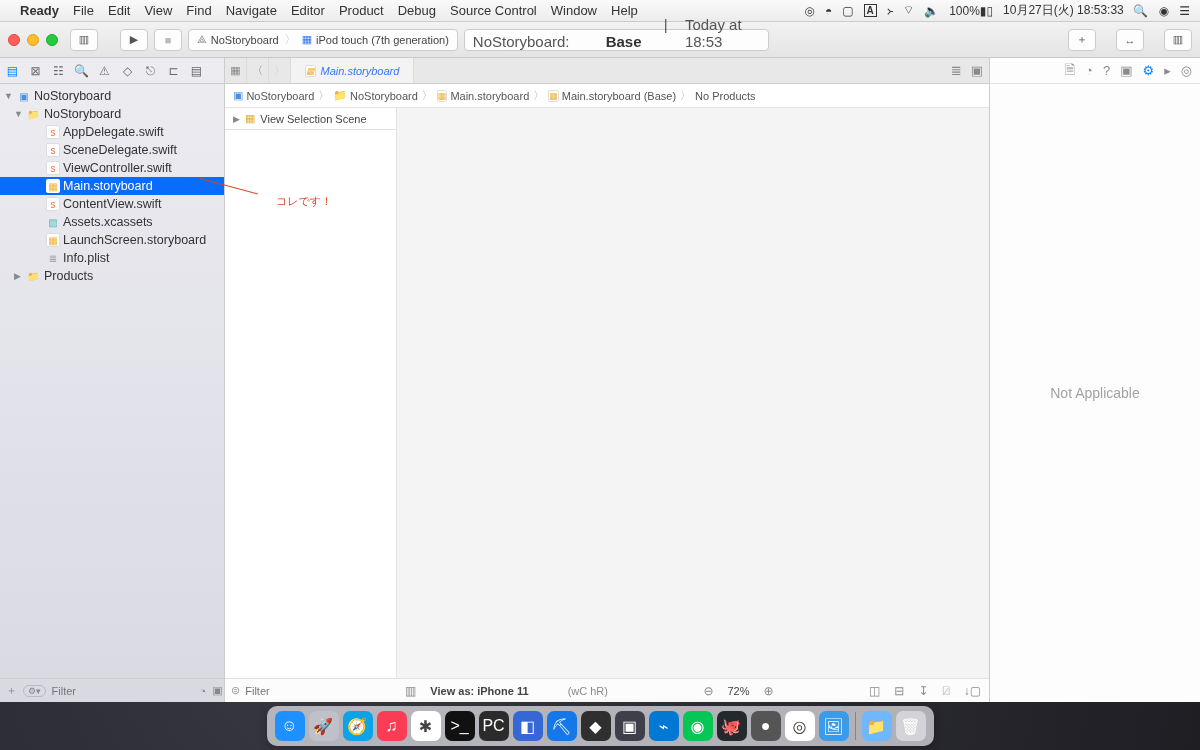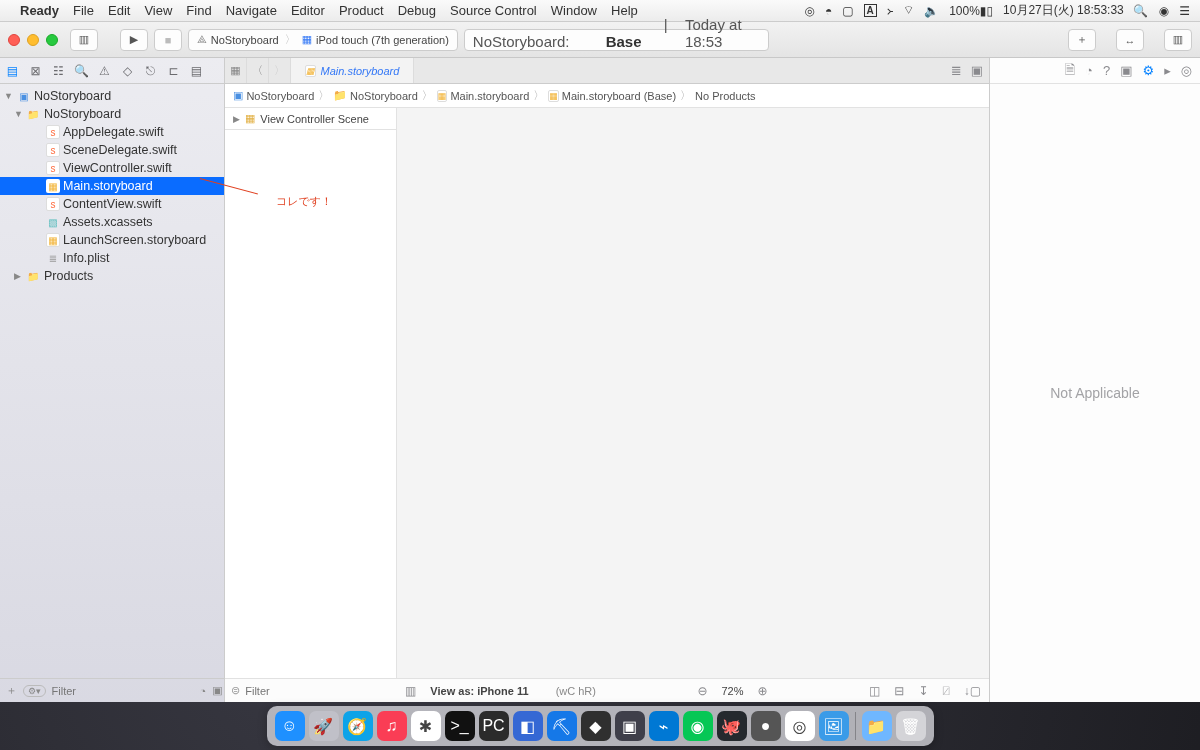--- a/index.html
+++ b/index.html
@@ -70,21 +70,21 @@
 
 
 .vc-label { position:absolute; left:380px; top:8px; width:260px; height:16px; background:#fff; border:1px solid #d8d8d8; border-radius:2px; font-size:10px; color:#555; display:flex; align-items:center; justify-content:center;}
 .bigphone { position:absolute; left:380px; top:28px; width:260px; height:530px; border:2px solid #000; border-radius:28px; background:#fff;}
 .bigphone::before { content:""; position:absolute; top:-2px; left:60px; right:60px; height:22px; background:#000; border-radius:0 0 14px 14px;}
 .bigphone::after { content:""; position:absolute; bottom:8px; left:85px; right:85px; height:4px; background:#000; border-radius:3px;}
 .entry-arrow { position:absolute; left:340px; top:293px; font-size:22px; color:#9a9a9a;}
 
 
 .canvasbar { position:absolute; left:0; right:0; bottom:0; height:24px; background:#fcfcfc; border-top:1px solid #e1e1e1; display:flex; align-items:center; padding:0 8px; font-size:11px; color:#444; gap:14px;}
-.canvasbar .cseg { display:flex; align-items:center; gap:12px;}
+.canvasbar .cseg { display:flex; align-items:center; gap:18px;}
 .canvasbar .grow { flex:1;}
 .canvasbar .cicon { color:#8a8a8e; font-size:12px;}
 
 
 .outfilter { position:absolute; left:0; bottom:0; width:172px; height:24px; border-top:1px solid #e1e1e1; background:#fcfcfc; display:flex; align-items:center; padding:0 6px; font-size:11px; color:#999; gap:5px;}
 .outfilter input { flex:1; border:none; background:transparent; font-size:11px; outline:none;}
 
 
 .inspector { width:210px; background:#fdfdfd; display:flex; flex-direction:column;}
 .insptabs { height:26px; border-bottom:1px solid #e2e2e2; display:flex; align-items:center; justify-content:flex-end; padding:0 8px; gap:10px; color:#8a8a8e; font-size:13px;}
@@ -277,21 +277,21 @@
         <span class="jar">〉</span>
       <span class="jseg">
           <span>No Products</span>
         </span>
     </div>
     <div class="editsplit">
       <div class="outline-pane">
         <div class="outline-hdr">
           <span style="color:#888;font-size:9px">▶</span>
           <span style="color:#e2b043">▦</span>
-          <span>View Controller Scene</span>
+          <span>View Selection Scene</span>
         </div>
       </div>
     </div>
 
     <div class="outfilter">
       <span>⊜</span>
       <input placeholder="Filter" style="">
     </div>
 
     <div class="canvasbar" style="left:172px">

